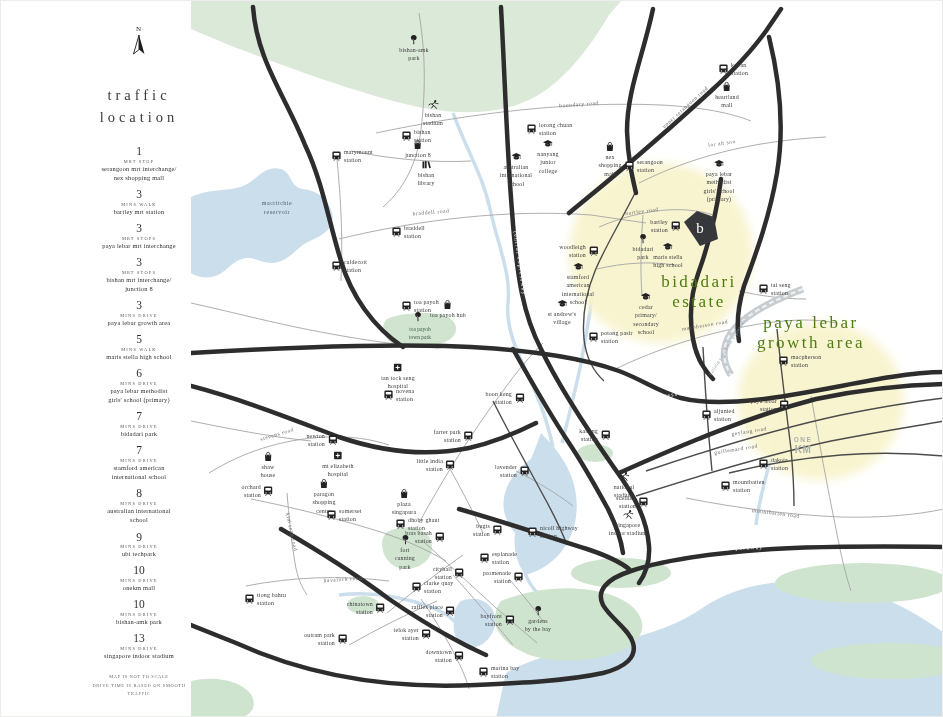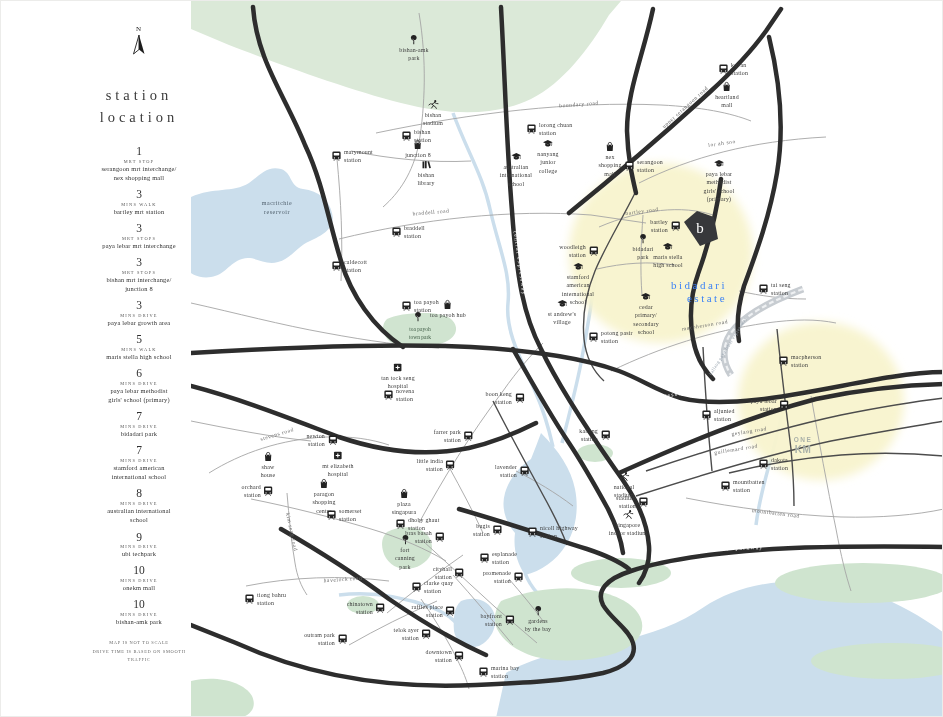--- a/index.html
+++ b/index.html
@@ -24,22 +24,22 @@
   .overlay{position:absolute;left:0;top:0;width:753px;height:717px;}
   .poi{position:absolute;display:flex;align-items:center;pointer-events:none;}
   .poi .pico{width:11px;height:11px;flex:none;}
   .poi .plabel{font:5.9px/1.4 "Liberation Serif",serif;color:#3c3c3c;
                white-space:pre-line;letter-spacing:.2px;}
   .pos-right{flex-direction:row;gap:2px;transform:translate(-6px,-50%);}
   .pos-left{flex-direction:row-reverse;gap:2px;transform:translate(-100%,-50%) translateX(6px);}
   .pos-left .plabel{text-align:right;}
   .pos-below{flex-direction:column;gap:1px;transform:translate(-50%,-6px);}
   .pos-below .plabel{text-align:center;}
-  .area-label{position:absolute;transform:translate(-50%,-50%);text-align:right;
-              font-size:11px;line-height:1.15;letter-spacing:2.5px;color:#3b82f6;white-space:pre-line;}
+  .area-label{position:absolute;transform:translate(-50%,-50%);text-align:center;
+              font-size:17px;line-height:1.15;letter-spacing:2.5px;color:#4d7c0f;white-space:pre-line;}
   .water-label{position:absolute;transform:translate(-50%,-50%);text-align:center;
                font-size:6px;line-height:1.5;color:#4e5e6b;white-space:pre-line;letter-spacing:.5px;}
   .park-label{position:absolute;transform:translate(-50%,-50%);text-align:center;
               font-size:5.5px;line-height:1.45;color:#44604a;white-space:pre-line;}
   .road-label{position:absolute;font-size:5.5px;color:#6a6a6a;letter-spacing:.6px;white-space:nowrap;}
   .road-label.white{color:#ffffff;letter-spacing:1.3px;}
   .road-label.kpe{color:#96a2ad;font-size:4.6px;letter-spacing:.4px;}
   .b-letter{position:absolute;transform:translate(-50%,-55%);font-size:15px;color:#fff;
             font-family:"Liberation Serif",serif;}
   .onekm{position:absolute;transform:translate(-50%,-50%);text-align:center;color:#a9b0a8;
@@ -52,21 +52,21 @@
 
 <div class="stage">
 
   <div class="sidebar">
     <div class="panel">
       <div class="compass-n">N</div>
       <svg width="16" height="22" viewBox="0 0 16 22">
         <path d="M8 1 L13.5 20 L8 15.5 Z" fill="#1c1c1c"></path>
         <path d="M8 1 L2.5 20 L8 15.5 Z" fill="#ffffff" stroke="#1c1c1c" stroke-width="0.9"></path>
       </svg>
-      <div class="side-title">station
+      <div class="side-title">traffic
 location</div>
       <div id="sb-list">
           <div class="s-item">
             <div class="s-num">1</div>
             <div class="s-mode">mrt stop</div>
             <div class="s-name">serangoon mrt interchange/
 nex shopping mall</div>
           </div>
           <div class="s-item">
             <div class="s-num">3</div>
@@ -124,20 +124,25 @@
           </div>
           <div class="s-item">
             <div class="s-num">10</div>
             <div class="s-mode">mins drive</div>
             <div class="s-name">onekm mall</div>
           </div>
           <div class="s-item">
             <div class="s-num">10</div>
             <div class="s-mode">mins drive</div>
             <div class="s-name">bishan-amk park</div>
+          </div>
+          <div class="s-item">
+            <div class="s-num">13</div>
+            <div class="s-mode">mins drive</div>
+            <div class="s-name">singapore indoor stadium</div>
           </div>
         </div>
       <div class="footnote">map is not to scale
 drive time is based on smooth traffic</div>
     </div>
   </div>
 
   <div class="map">
     <svg class="map-svg" width="753" height="717" viewBox="0 0 753 717">
       <defs>
@@ -779,20 +784,22 @@
         <span class="road-label" style="transform: translate(-50%, -50%) rotate(-4deg); left: 152px; top: 578px;">havelock road</span>
         <span class="road-label" style="transform: translate(-50%, -50%) rotate(7deg); left: 585px; top: 512px;">mountbatten road</span>
         <span class="road-label" style="transform: translate(-50%, -50%) rotate(-9deg); left: 558px; top: 430px;">geylang road</span>
         <span class="road-label" style="transform: translate(-50%, -50%) rotate(-9deg); left: 545px; top: 448px;">guillemard road</span>
         <span class="road-label kpe" style="transform: translate(-50%, -50%) rotate(-58deg); left: 537px; top: 345px;">kallang paya lebar expressway</span>
         <span class="road-label white" style="transform: translate(-50%, -50%) rotate(82deg); left: 329px; top: 262px;">central expressway</span>
         <span class="road-label white" style="transform: translate(-50%, -50%) rotate(-8deg); left: 462px; top: 396px;">pan island expressway</span>
         <span class="road-label white" style="transform: translate(-50%, -50%) rotate(-2deg); left: 540px; top: 547px;">east coast parkway</span>
         <div class="area-label" style="left: 508px; top: 291px;">bidadari
 estate</div>
+        <div class="area-label" style="left: 620px; top: 332px;">paya lebar
+growth area</div>
         <div class="water-label" style="left: 86px; top: 207px;">macritchie
 reservoir</div>
         <div class="park-label" style="left: 229px; top: 333px;">toa payoh
 town park</div>
         <div class="b-letter" style="left: 509px; top: 228px;">b</div>
         <div class="onekm" style="left: 612px; top: 445px;">
           <div class="l1">ONE</div>
           <div class="l2">KM</div>
         </div>
       </div>

